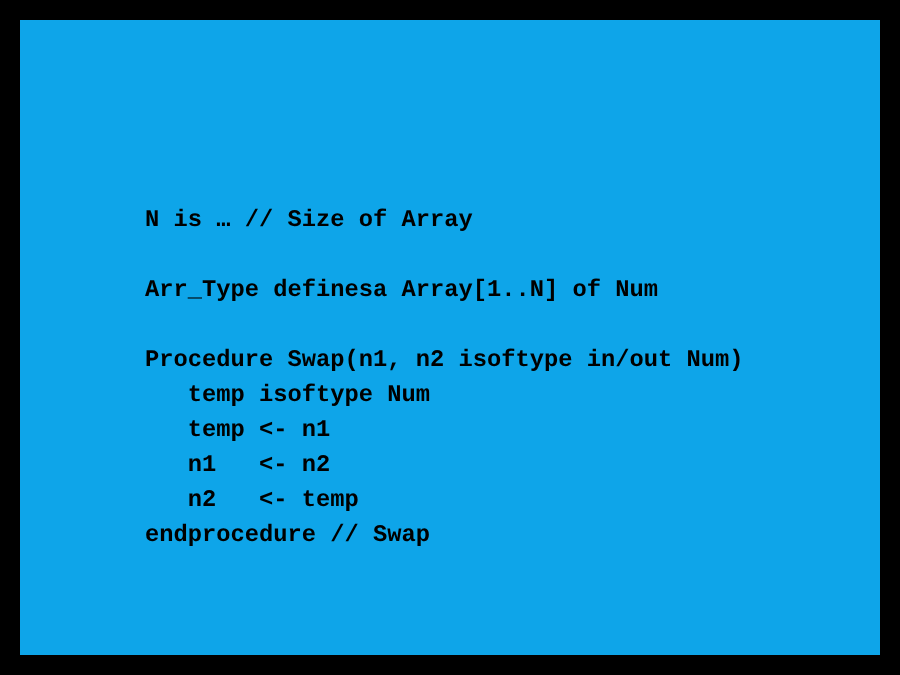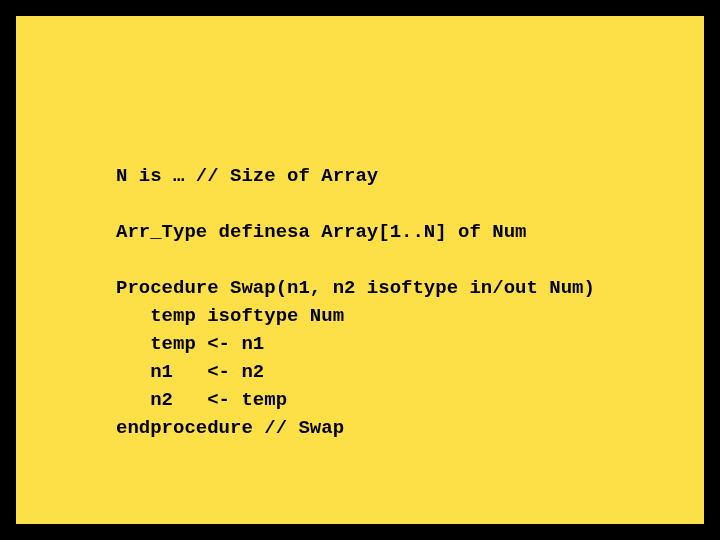--- a/index.html
+++ b/index.html
@@ -8,21 +8,21 @@
     width: 720px;
     height: 540px;
     background: #000;
     display: flex;
     align-items: center;
     justify-content: center;
   }
   .slide {
     width: 696px;
     height: 516px;
-    background: #fde047;
+    background: #0ea5e9;
     border: 4px solid #000;
     box-sizing: border-box;
     position: relative;
   }
   .code-block {
     position: absolute;
     top: 118px;
     left: 100px;
     font-family: "Courier New", Courier, monospace;
     font-size: 19px;

